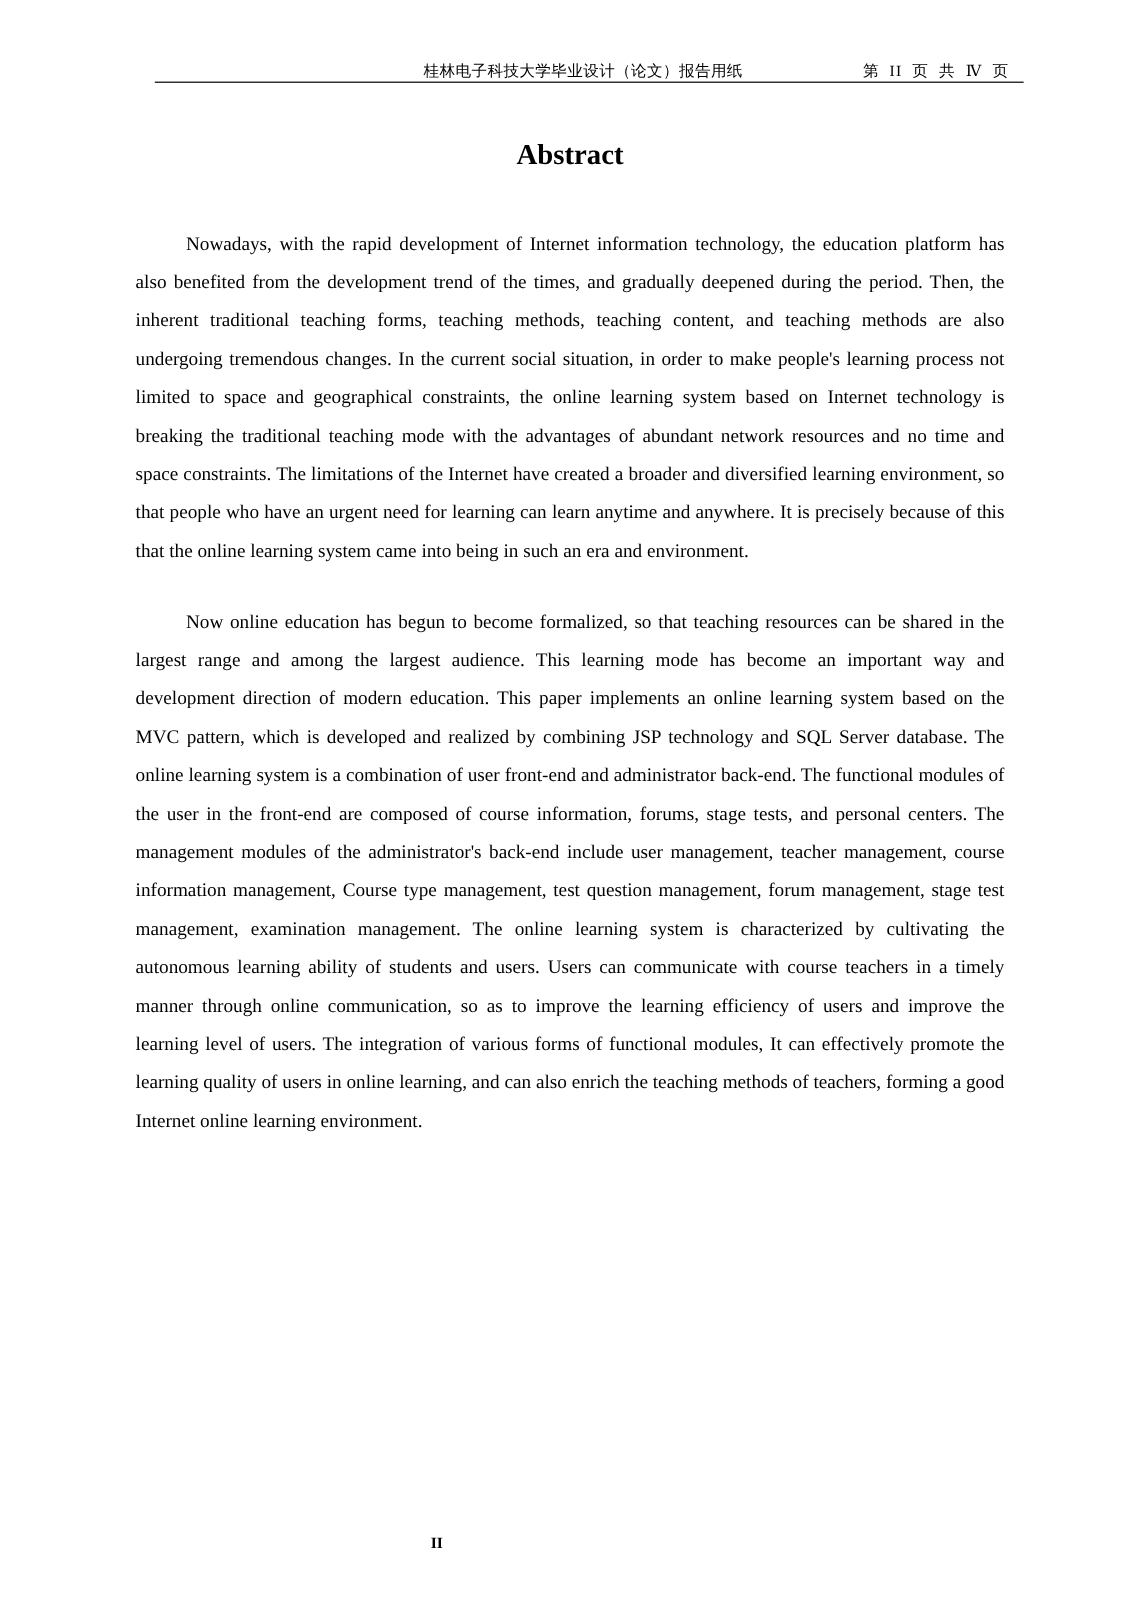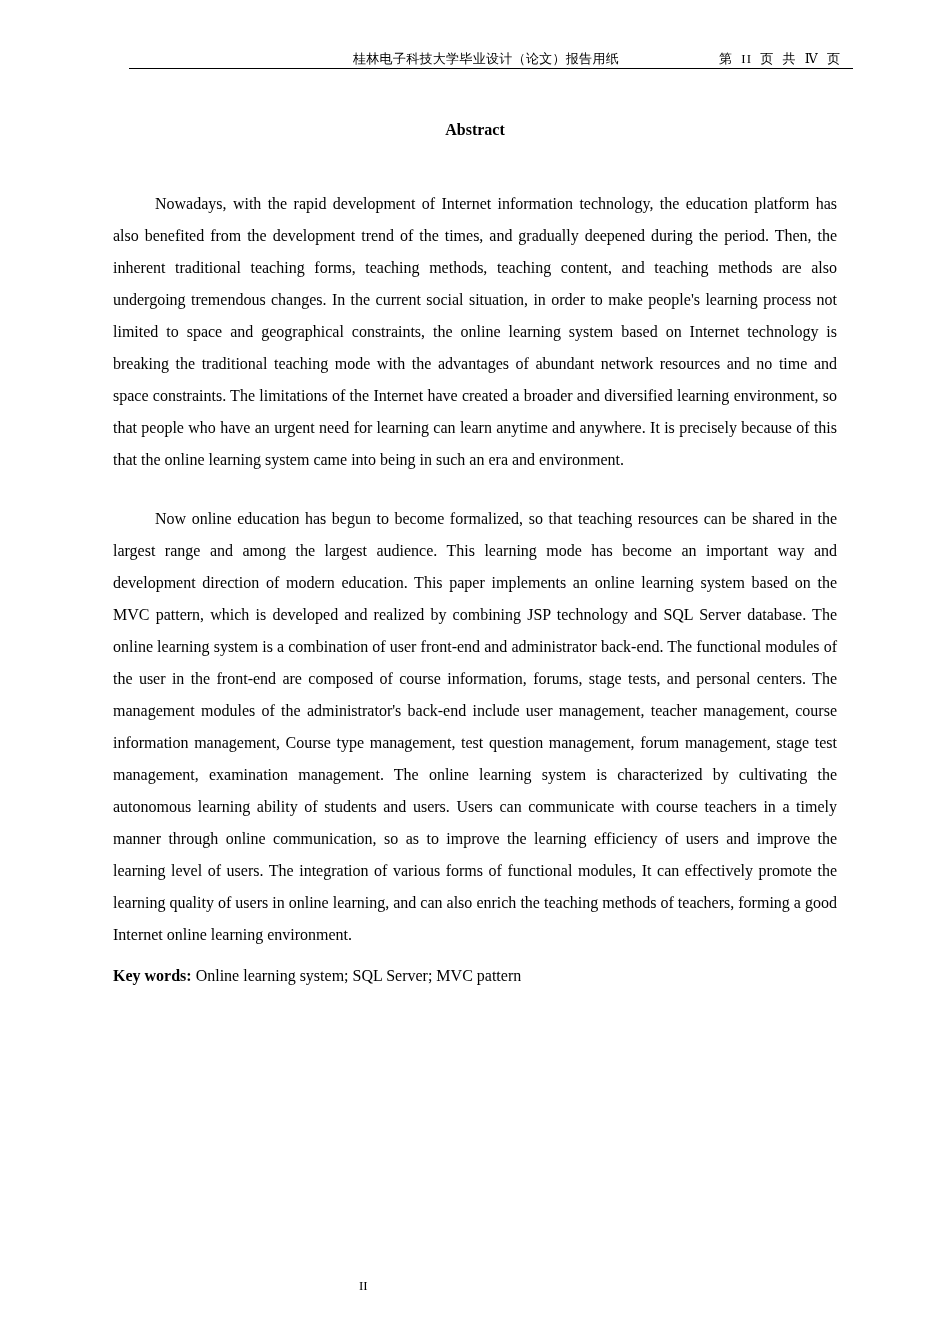--- a/index.html
+++ b/index.html
@@ -37,21 +37,21 @@
       top: 0;
       word-spacing: 4px;
       letter-spacing: 1px;
     }
     .title {
       position: absolute;
       left: 0;
       top: 114px;
       width: 950px;
       text-align: center;
-      font-size: 16px;
+      font-size: 24px;
       font-weight: bold;
       line-height: 32px;
     }
     .body-text {
       position: absolute;
       left: 113px;
       top: 188px;
       width: 724px;
       font-size: 16px;
       line-height: 32px;
@@ -71,31 +71,31 @@
     }
     .kw-label {
       font-weight: bold;
     }
     .footer-page {
       position: absolute;
       left: 359px;
       top: 1278px;
       font-size: 13px;
       line-height: 16px;
+      font-weight: bold;
     }
   </style>
 </head>
 <body>
 
 <div class="header">
   <span class="header-school">桂林电子科技大学毕业设计（论文）报告用纸</span>
   <span class="header-pages">第 II 页 共 Ⅳ 页</span>
 </div>
 
 <div class="title">Abstract</div>
 
 <div class="body-text">
   <p class="para">Nowadays, with the rapid development of Internet information technology, the education platform has also benefited from the development trend of the times, and gradually deepened during the period. Then, the inherent traditional teaching forms, teaching methods, teaching content, and teaching methods are also undergoing tremendous changes. In the current social situation, in order to make people's learning process not limited to space and geographical constraints, the online learning system based on Internet technology is breaking the traditional teaching mode with the advantages of abundant network resources and no time and space constraints. The limitations of the Internet have created a broader and diversified learning environment, so that people who have an urgent need for learning can learn anytime and anywhere. It is precisely because of this that the online learning system came into being in such an era and environment.</p>
   <p class="para">Now online education has begun to become formalized, so that teaching resources can be shared in the largest range and among the largest audience. This learning mode has become an important way and development direction of modern education. This paper implements an online learning system based on the MVC pattern, which is developed and realized by combining JSP technology and SQL Server database. The online learning system is a combination of user front-end and administrator back-end. The functional modules of the user in the front-end are composed of course information, forums, stage tests, and personal centers. The management modules of the administrator's back-end include user management, teacher management, course information management, Course type management, test question management, forum management, stage test management, examination management. The online learning system is characterized by cultivating the autonomous learning ability of students and users. Users can communicate with course teachers in a timely manner through online communication, so as to improve the learning efficiency of users and improve the learning level of users. The integration of various forms of functional modules, It can effectively promote the learning quality of users in online learning, and can also enrich the teaching methods of teachers, forming a good Internet online learning environment.</p>
-  <p class="keywords"><span class="kw-label">Key words:</span><span> Online learning system; SQL Server; MVC pattern</span></p>
 </div>
 
 <div class="footer-page">II</div>
 
 </body></html>

